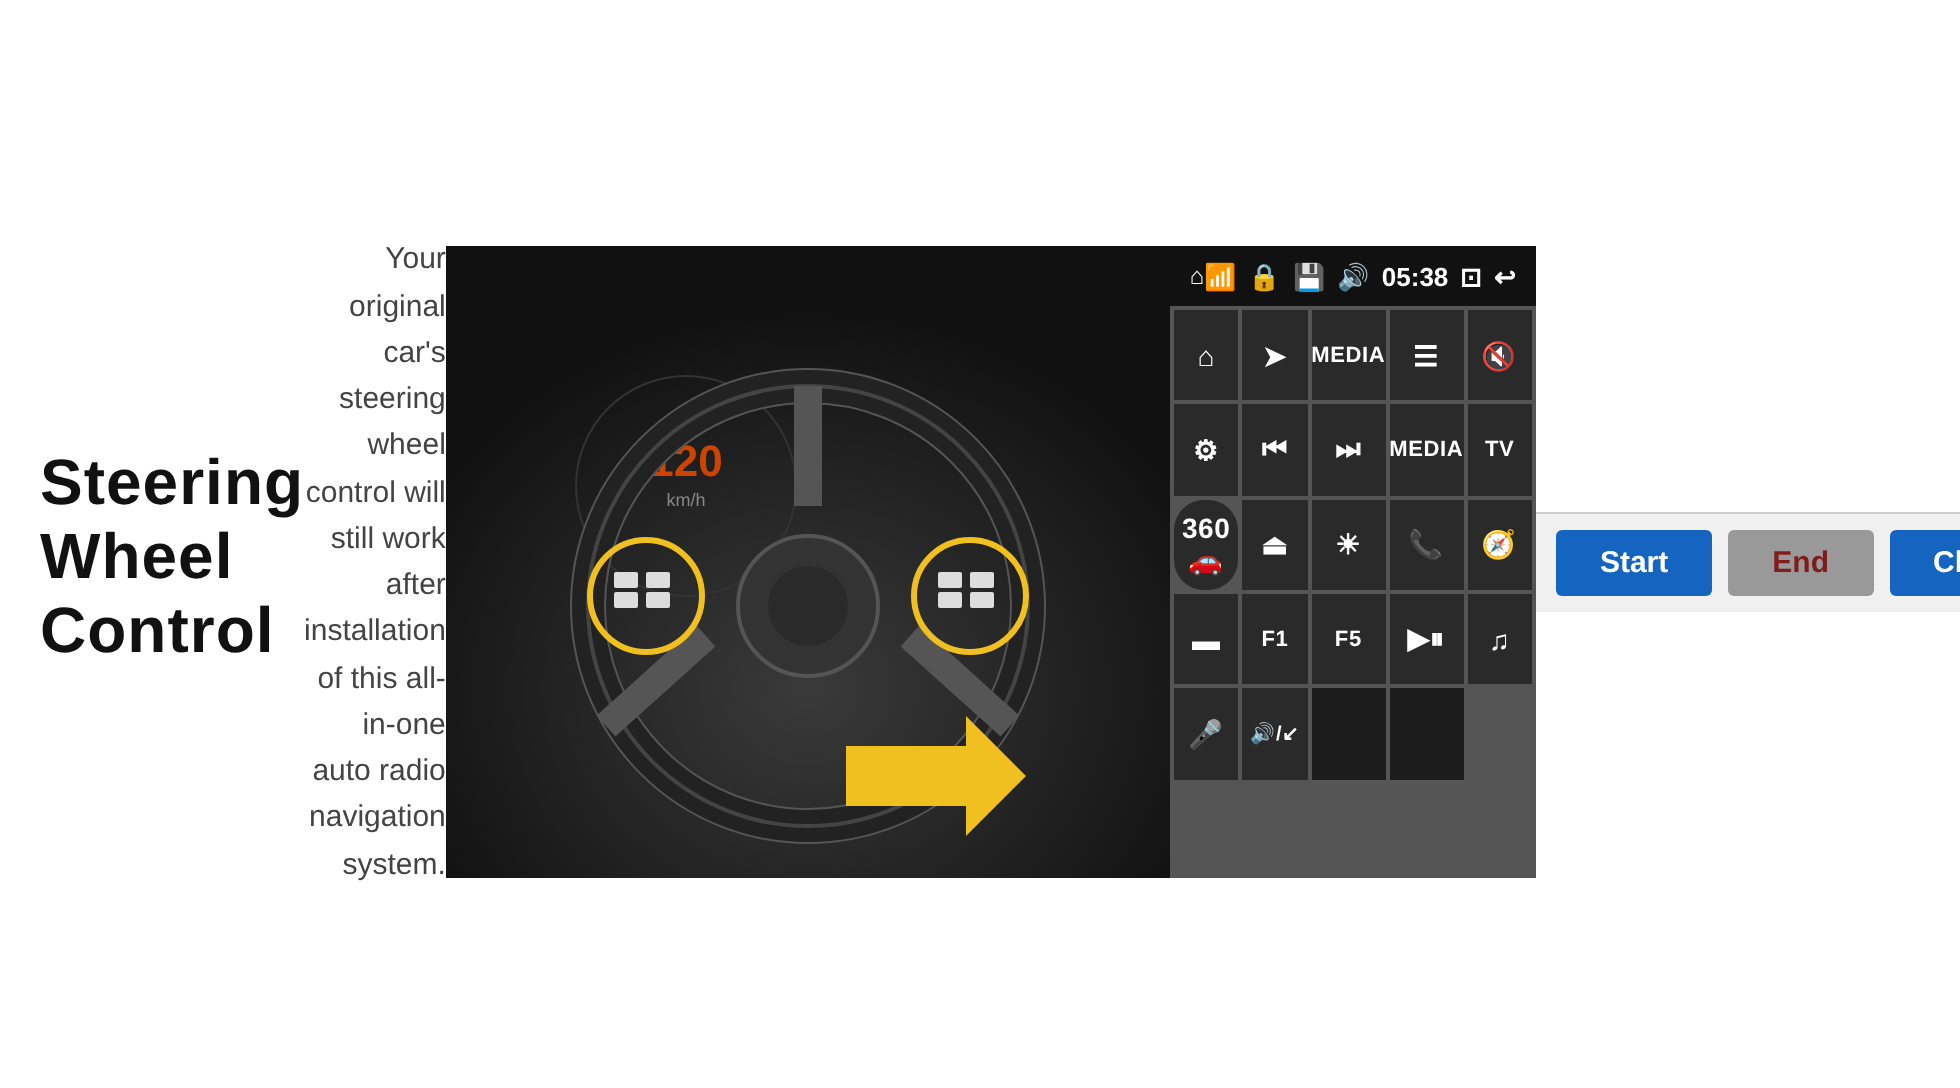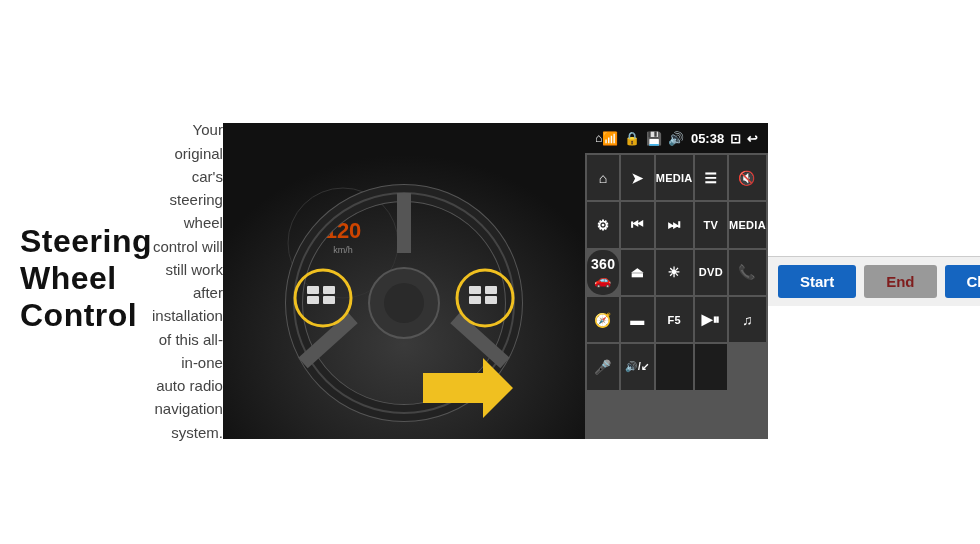--- a/index.html
+++ b/index.html
@@ -256,41 +256,41 @@
 
         <button class="grid-btn">
             <span class="icon-sym">⚙</span>
           </button>
         <button class="grid-btn">
             <span class="icon-sym">⏮</span>
           </button>
         <button class="grid-btn">
             <span class="icon-sym">⏭</span>
           </button>
+        <button class="grid-btn">MEDIA</button>
         <button class="grid-btn">TV</button>
-        <button class="grid-btn">MEDIA</button>
 
         <button class="grid-btn" style="font-size:14px;border-radius:15px;">360<br>🚗</button>
         <button class="grid-btn">
             <span class="icon-sym">⏏</span>
           </button>
         <button class="grid-btn">
             <span class="icon-sym">☀</span>
           </button>
-        <button class="grid-btn">DVD</button>
 
         <button class="grid-btn">
             <span class="icon-sym">📞</span>
           </button>
         <button class="grid-btn">
             <span class="icon-sym">🧭</span>
           </button>
         <button class="grid-btn">
             <span class="icon-sym">▬</span>
           </button>
+        <button class="grid-btn">F1</button>
 
         <button class="grid-btn">F5</button>
         <button class="grid-btn">
             <span class="icon-sym">▶⏸</span>
           </button>
 
         <button class="grid-btn">
             <span class="icon-sym">♫</span>
           </button>
         <button class="grid-btn">

